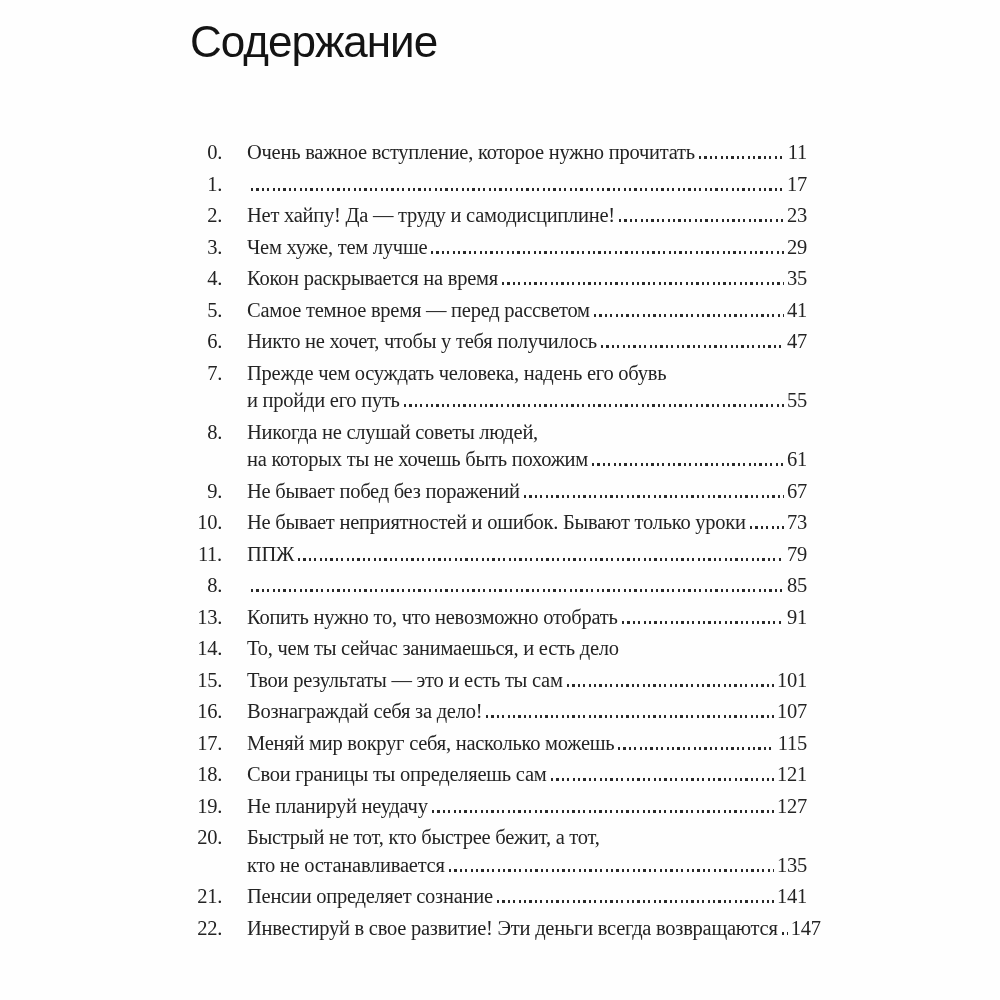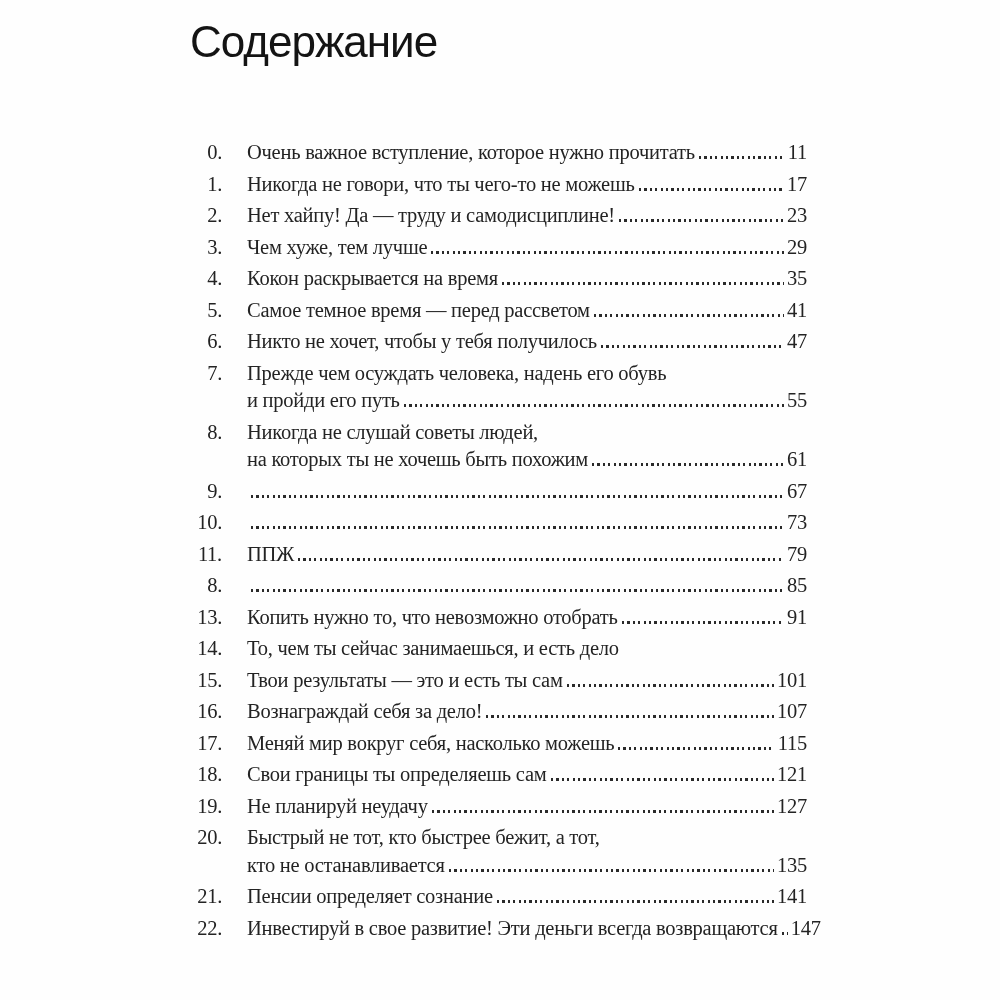--- a/index.html
+++ b/index.html
@@ -89,21 +89,20 @@
             <span class="toc-leader"></span>
             <span class="toc-page">11</span>
           </span>
         </span>
   </div>
 
   <div class="toc-entry">
     <span class="toc-num">1.</span>
     <span class="toc-body">
           <span class="toc-line">
-            <span class="toc-text">Никогда не говори, что ты чего-то не можешь</span>
             <span class="toc-leader"></span>
             <span class="toc-page">17</span>
           </span>
         </span>
   </div>
 
   <div class="toc-entry">
     <span class="toc-num">2.</span>
     <span class="toc-body">
           <span class="toc-line">
@@ -183,30 +182,32 @@
             <span class="toc-leader"></span>
             <span class="toc-page">61</span>
           </span>
         </span>
   </div>
 
   <div class="toc-entry">
     <span class="toc-num">9.</span>
     <span class="toc-body">
           <span class="toc-line">
+            <span class="toc-text">Не бывает побед без поражений</span>
             <span class="toc-leader"></span>
             <span class="toc-page">67</span>
           </span>
         </span>
   </div>
 
   <div class="toc-entry">
     <span class="toc-num">10.</span>
     <span class="toc-body">
           <span class="toc-line">
+            <span class="toc-text">Не бывает неприятностей и ошибок. Бывают только уроки</span>
             <span class="toc-leader"></span>
             <span class="toc-page">73</span>
           </span>
         </span>
   </div>
 
   <div class="toc-entry">
     <span class="toc-num">11.</span>
     <span class="toc-body">
           <span class="toc-line">

